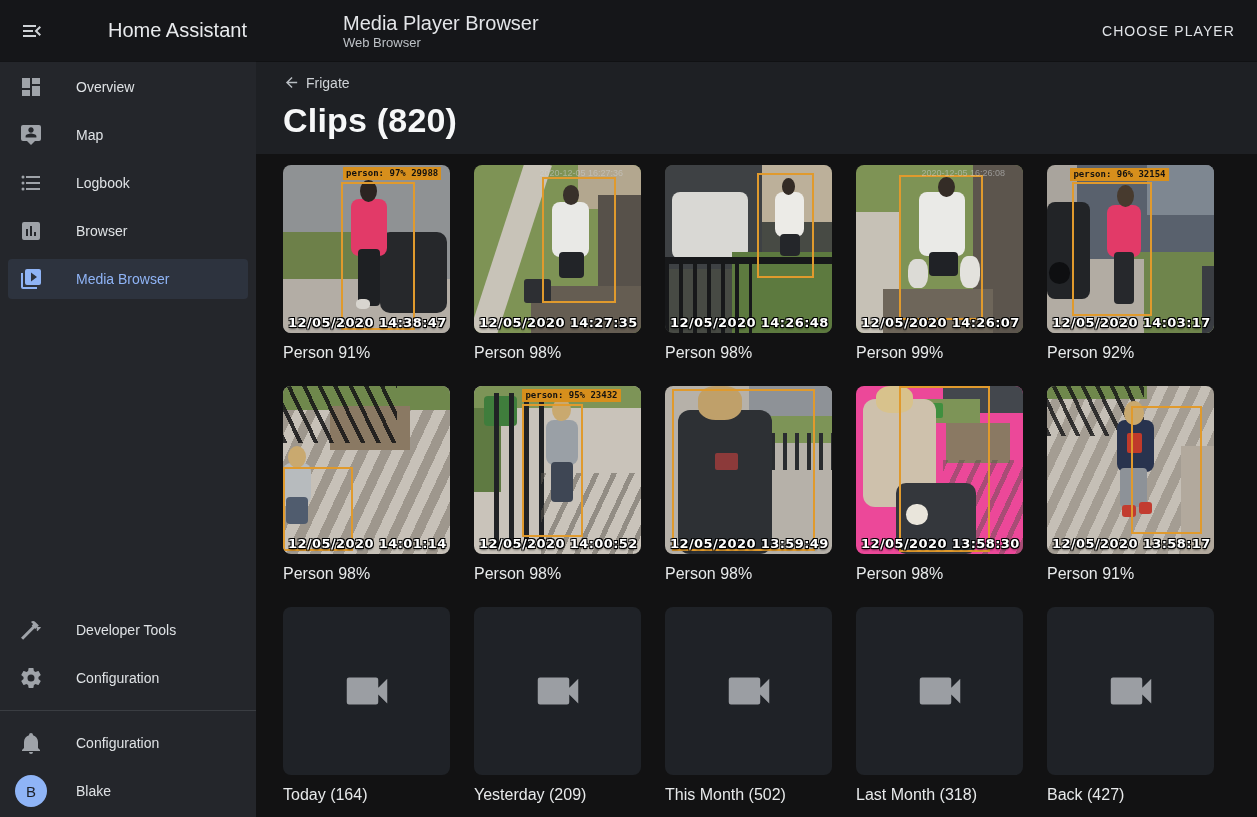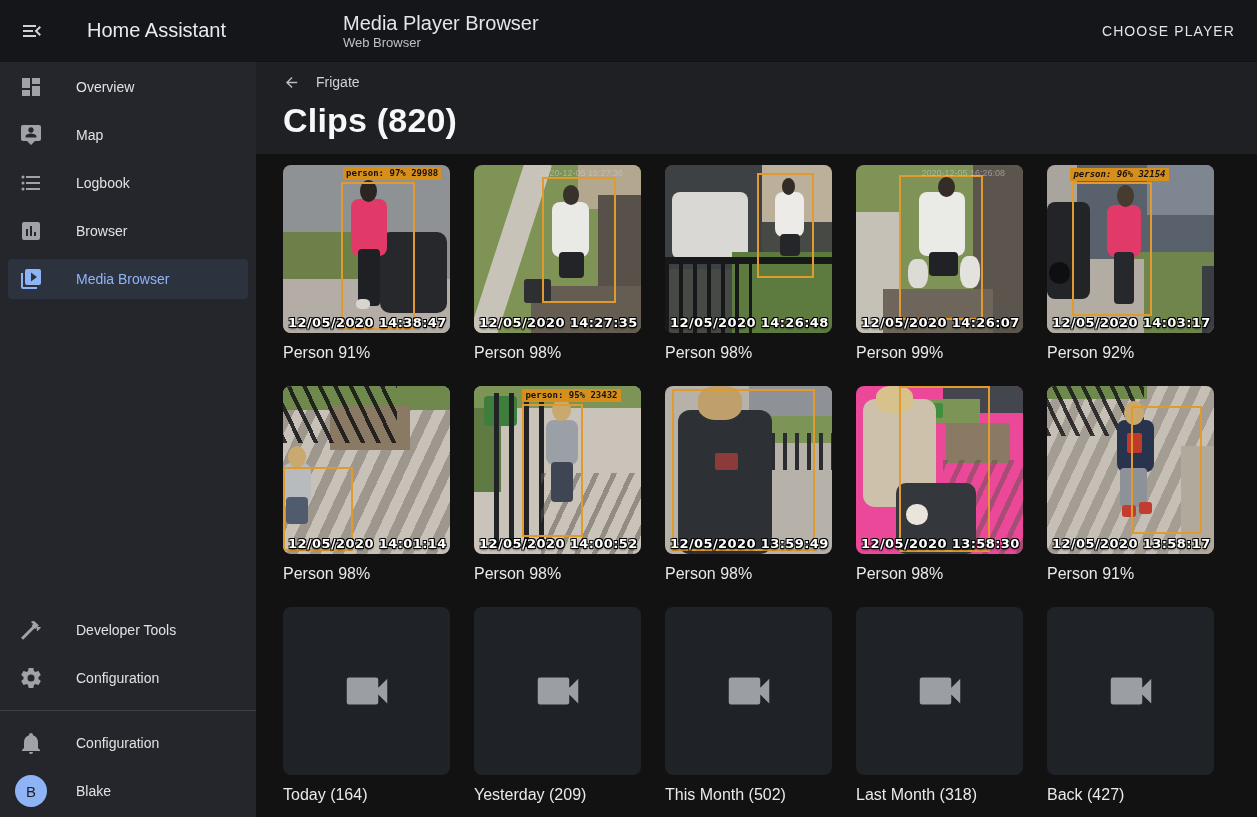--- a/index.html
+++ b/index.html
@@ -4,21 +4,21 @@
 <style>
   html,body{margin:0;padding:0}
   body{width:1257px;height:817px;overflow:hidden;background:var(--content-bg,#121213);
        font-family:"Liberation Sans",sans-serif;color:#e7e9ea}
   .app{display:flex;flex-direction:column;width:1257px;height:817px}
 
   
   .topbar{height:61px;min-height:61px;display:flex;background:var(--topbar-bg,#151619);
           box-shadow:0 1px 0 rgba(0,0,0,.45);z-index:5}
   .topbar-left{width:256px;min-width:256px;box-sizing:border-box;display:flex;align-items:center;
-               padding-left:20px;gap:43px}
+               padding-left:20px;gap:64px}
   .icon-btn{background:none;border:none;padding:0;width:24px;height:24px;color:#ced2d6;cursor:pointer}
   .ico{width:24px;height:24px;fill:currentColor;display:block}
   .ha-title{font-size:20px;color:#e8eaed;white-space:nowrap}
   .topbar-main{flex:1;display:flex;align-items:center;justify-content:space-between;
                padding:0 16px 0 87px;box-sizing:border-box}
   .tb-title{font-size:20px;line-height:24px;color:#e3e5e8}
   .tb-sub{font-size:13px;line-height:16px;color:#bdc1c6}
   .choose-player{background:none;border:none;color:#e0e3e7;cursor:pointer;
                  font:500 14px "Liberation Sans",sans-serif;letter-spacing:1.1px;white-space:nowrap}
 
@@ -34,21 +34,21 @@
   .nav-item.selected svg{fill:var(--accent-blue,#8fb4f6)}
   .nav-spacer{flex:1}
   .nav-divider{height:1px;background:#3a3d42;margin:4px 0 12px}
   .nav-item.user{padding-left:7px;gap:29px;margin-bottom:0}
   .avatar{width:32px;height:32px;border-radius:50%;background:var(--accent-blue,#9bb9f0);color:#1c1f26;
           display:flex;align-items:center;justify-content:center;font-size:15px;font-weight:500;flex:none}
 
   
   .content{flex:1;display:flex;flex-direction:column;min-width:0;background:var(--content-bg,#121213)}
   .content-header{background:var(--header-bg,#1e2024);padding:13px 27px 14px}
-  .breadcrumb{display:flex;gap:16px;width:max-content;cursor:pointer;
+  .breadcrumb{display:flex;align-items:center;gap:6px;width:max-content;cursor:pointer;
               color:#ced2d6;font-size:14px}
   .breadcrumb svg{width:17px;height:17px;fill:#b9bec3}
   .page-title{margin:10px 0 0;font-size:34px;font-weight:700;letter-spacing:.2px;color:#f6f7f8}
 
   .grid{padding:11px 27px;display:grid;grid-template-columns:repeat(5,167px);
         column-gap:24px;row-gap:23px}
   .cell{width:167px;cursor:pointer}
   .thumb{position:relative;width:167px;height:168px;border-radius:8px;overflow:hidden;background:#2a2c30}
   .layers{position:absolute;inset:0}
   .layer{position:absolute}
@@ -279,21 +279,21 @@
                 <div class="layer" style="left: 52%; top: 52%; width: 48%; height: 48%; background: rgb(111, 133, 76);"></div>
                 <div class="layer" style="left: 0%; top: 56%; width: 58%; height: 44%; background: rgb(178, 172, 163);"></div>
                 <div class="layer" style="left: 93%; top: 60%; width: 7%; height: 40%; background: rgb(58, 61, 66);"></div>
                 <div class="layer" style="left: 0%; top: 22%; width: 26%; height: 58%; background: rgb(34, 36, 39); border-radius: 8px;"></div>
                 <div class="layer" style="left: 1%; top: 58%; width: 13%; height: 13%; background: rgb(14, 15, 17); border-radius: 50%;"></div>
                 <div class="layer" style="left: 36%; top: 24%; width: 20%; height: 31%; background: rgb(226, 58, 104); border-radius: 8px;"></div>
                 <div class="layer" style="left: 40%; top: 52%; width: 12%; height: 31%; background: rgb(38, 40, 44); border-radius: 4px;"></div>
                 <div class="layer" style="left: 42%; top: 12%; width: 10%; height: 13%; background: rgb(71, 58, 46); border-radius: 50%;"></div>
               </div>
       <div class="bbox" style="left: 15%; top: 10%; width: 48%; height: 80%;"></div>
-      <div class="chip" style="left: 14%; top: 2%; font-style: italic;">person: 96% 32154</div>
+      <div class="chip" style="left: 14%; top: 2%;">person: 96% 32154</div>
 
       <div class="ts">12/05/2020 14:03:17</div>
     </div>
     <div class="caption">Person 92%</div>
   </div>
           <div class="cell">
     <div class="thumb" style="background: repeating-linear-gradient(115deg, rgb(199, 193, 184) 0px, rgb(199, 193, 184) 11px, rgb(158, 151, 141) 11px, rgb(158, 151, 141) 21px);">
       <div class="layers">
                 <div class="layer" style="left: 0%; top: 0%; width: 100%; height: 14%; background: rgb(111, 136, 76);"></div>
                 <div class="layer" style="left: 28%; top: 12%; width: 48%; height: 26%; background: rgb(138, 121, 99);"></div>

